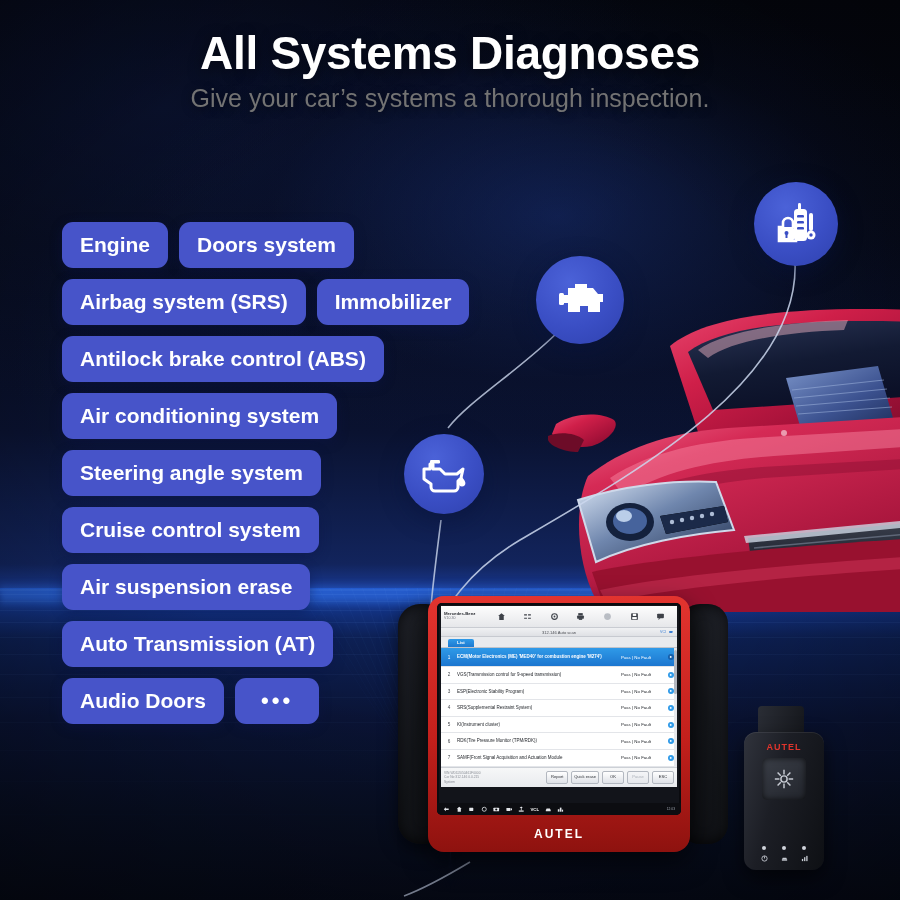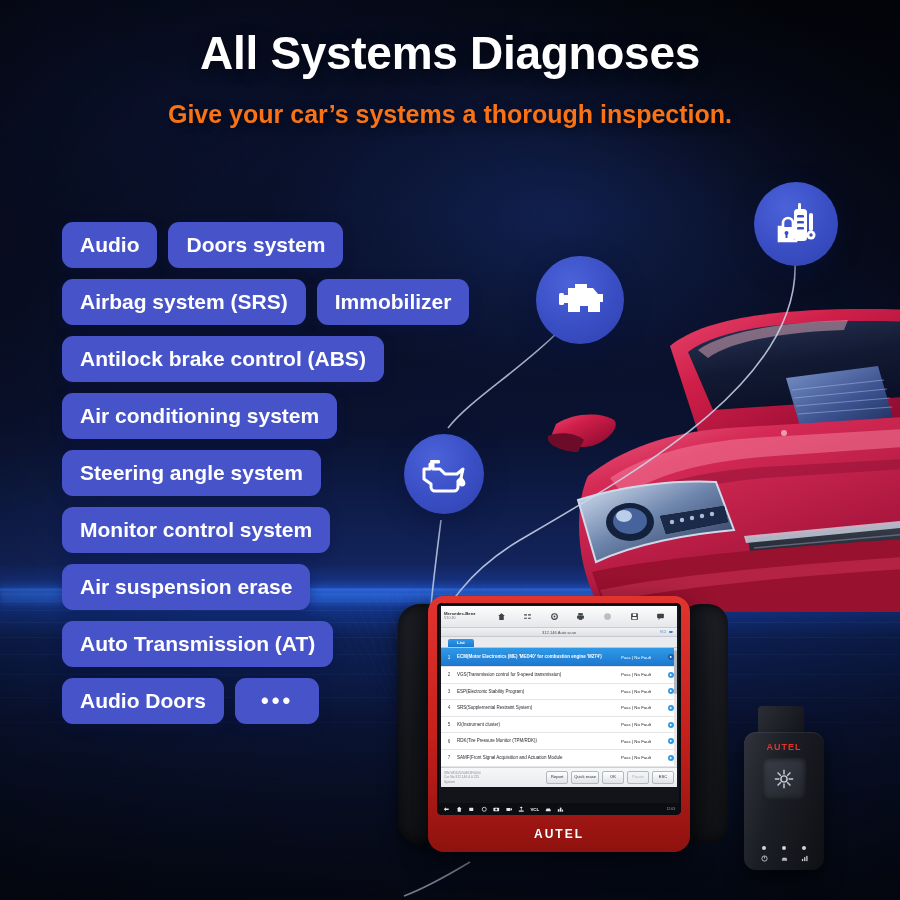--- a/index.html
+++ b/index.html
@@ -47,21 +47,21 @@
     pointer-events:none;
   }
 
   
   .header { position:absolute; left:0; top:26px; width:900px; text-align:center; z-index:20; }
   .title {
     font-size:46px; font-weight:700; color:#ffffff; letter-spacing:-.3px;
     text-shadow:0 2px 14px rgba(0,0,0,.55);
   }
   .subtitle {
-    margin-top:20px; font-size:25px; font-weight:700; color:#f97316;
+    margin-top:4px; font-size:25px; font-weight:400; color:#737373;
     text-shadow:0 2px 10px rgba(0,0,0,.5);
   }
 
   
   .pills { position:absolute; left:62px; top:222px; width:470px; z-index:18; }
   .pill-row { display:flex; gap:11px; margin-bottom:11px; }
   .pill {
     display:inline-flex; align-items:center; justify-content:center;
     height:46px; padding:0 18px; border-radius:11px;
     background:#4754c9;
@@ -399,38 +399,38 @@
     </svg>
   </div>
 
   <div class="header">
     <div class="title">All Systems Diagnoses</div>
     <div class="subtitle">Give your car’s systems a thorough inspection.</div>
   </div>
 
   <div class="pills" id="pills">
       <div class="pill-row">
-        <div class="pill">Audio</div>
+        <div class="pill">Engine</div>
         <div class="pill">Doors system</div>
       </div>
       <div class="pill-row">
         <div class="pill">Airbag system (SRS)</div>
         <div class="pill">Immobilizer</div>
       </div>
       <div class="pill-row">
         <div class="pill">Antilock brake control (ABS)</div>
       </div>
       <div class="pill-row">
         <div class="pill">Air conditioning system</div>
       </div>
       <div class="pill-row">
         <div class="pill">Steering angle system</div>
       </div>
       <div class="pill-row">
-        <div class="pill">Monitor control system</div>
+        <div class="pill">Cruise control system</div>
       </div>
       <div class="pill-row">
         <div class="pill">Air suspension erase</div>
       </div>
       <div class="pill-row">
         <div class="pill">Auto Transmission (AT)</div>
       </div>
       <div class="pill-row">
         <div class="pill">Audio Doors</div>
         <div class="pill dots">•••</div>

